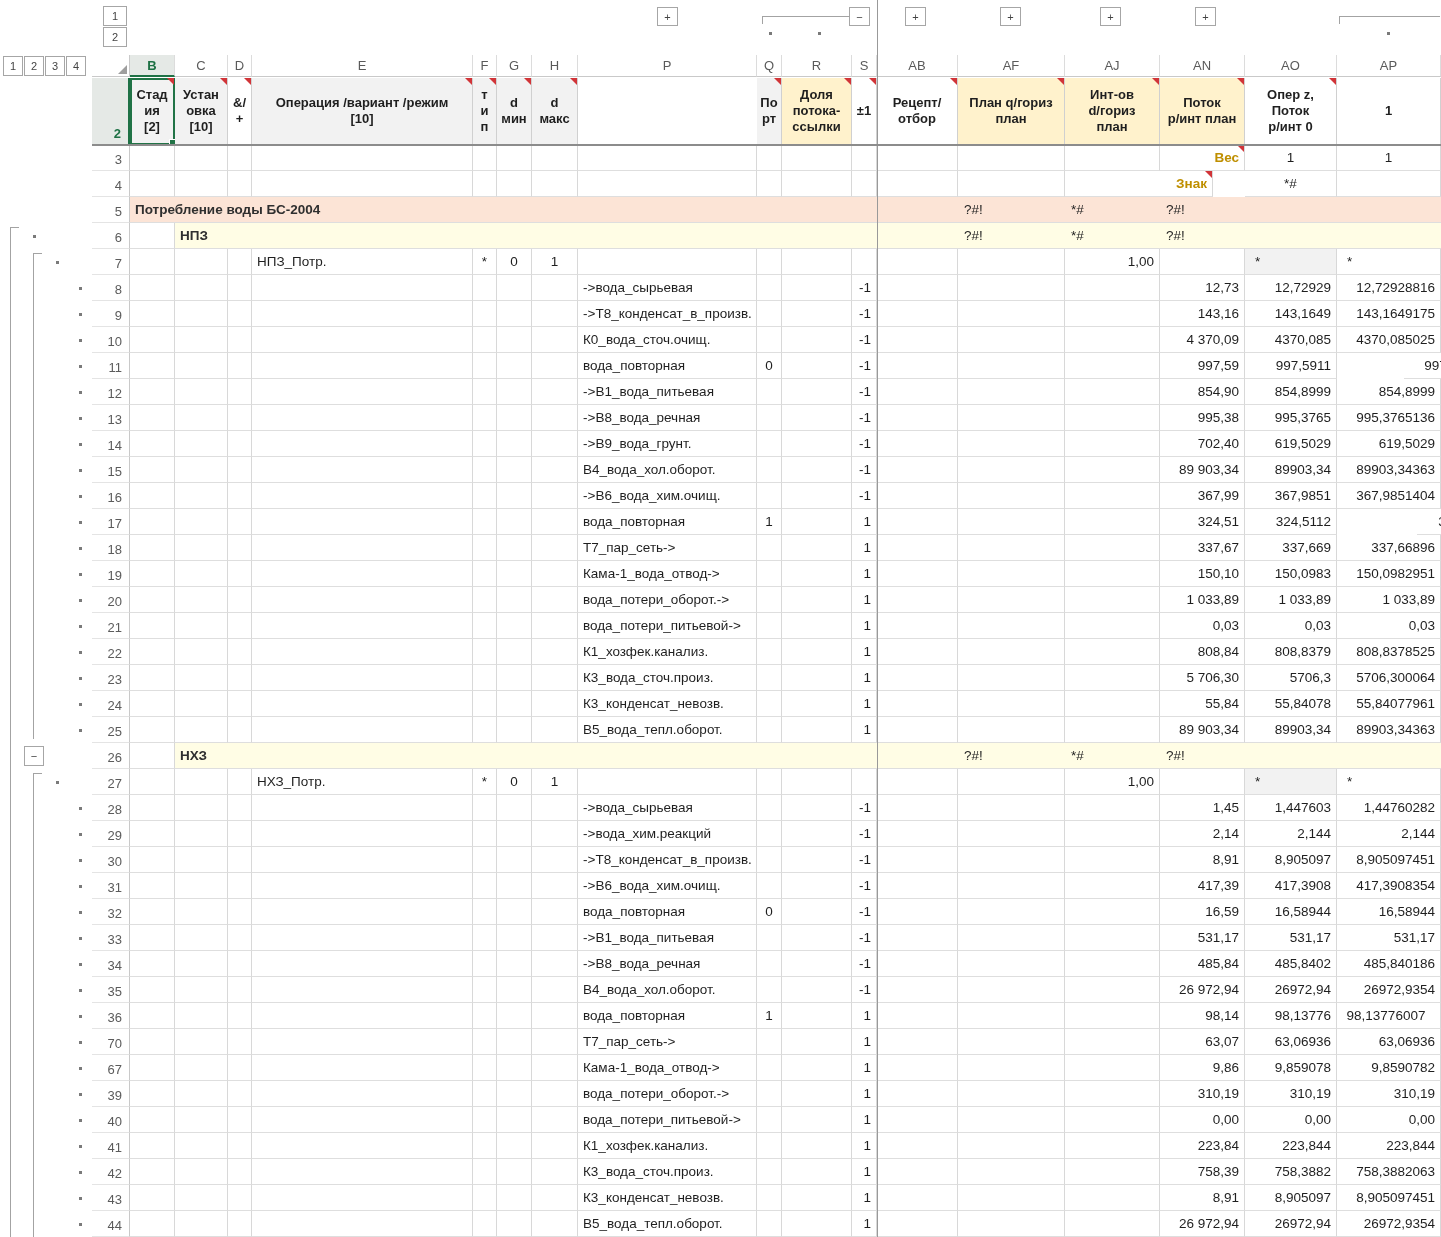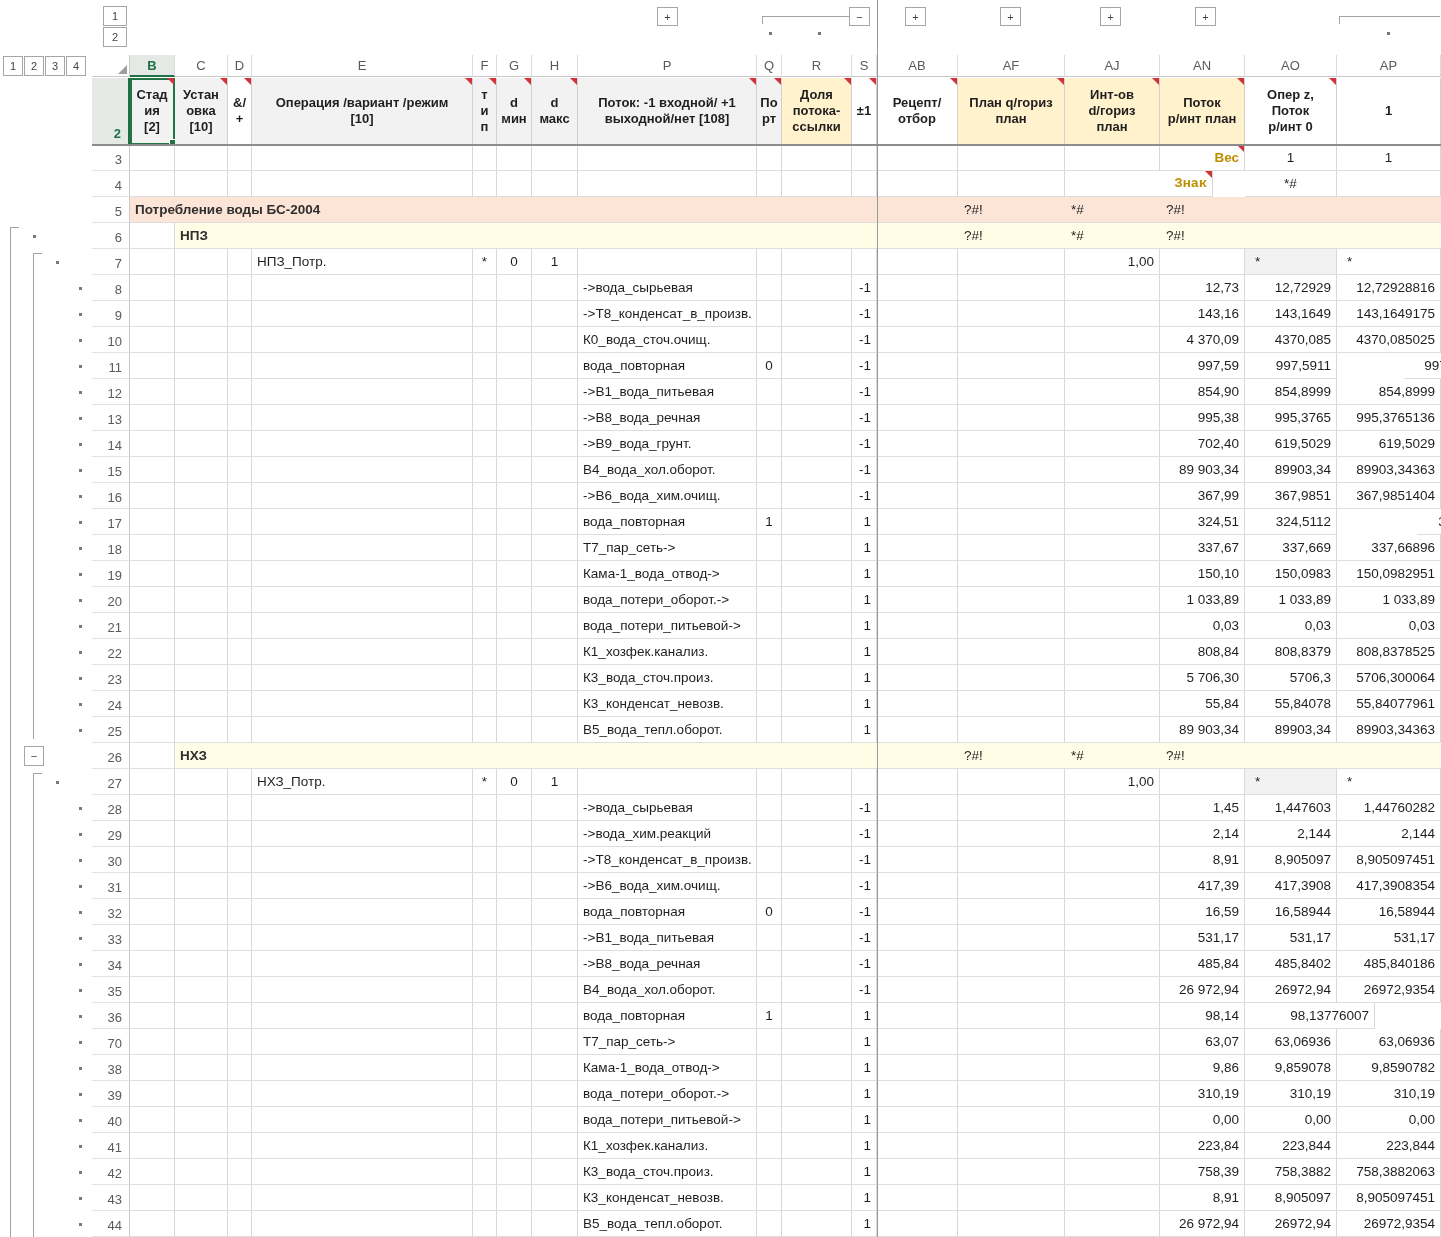--- a/index.html
+++ b/index.html
@@ -169,21 +169,21 @@
       <div class="abs rownum" style="left: 92px; top: 795px; width: 38px; height: 26px;">28</div>
       <div class="abs rownum" style="left: 92px; top: 821px; width: 38px; height: 26px;">29</div>
       <div class="abs rownum" style="left: 92px; top: 847px; width: 38px; height: 26px;">30</div>
       <div class="abs rownum" style="left: 92px; top: 873px; width: 38px; height: 26px;">31</div>
       <div class="abs rownum" style="left: 92px; top: 899px; width: 38px; height: 26px;">32</div>
       <div class="abs rownum" style="left: 92px; top: 925px; width: 38px; height: 26px;">33</div>
       <div class="abs rownum" style="left: 92px; top: 951px; width: 38px; height: 26px;">34</div>
       <div class="abs rownum" style="left: 92px; top: 977px; width: 38px; height: 26px;">35</div>
       <div class="abs rownum" style="left: 92px; top: 1003px; width: 38px; height: 26px;">36</div>
       <div class="abs rownum" style="left: 92px; top: 1029px; width: 38px; height: 26px;">70</div>
-      <div class="abs rownum" style="left: 92px; top: 1055px; width: 38px; height: 26px;">38</div>
+      <div class="abs rownum" style="left: 92px; top: 1055px; width: 38px; height: 26px;">67</div>
       <div class="abs rownum" style="left: 92px; top: 1081px; width: 38px; height: 26px;">39</div>
       <div class="abs rownum" style="left: 92px; top: 1107px; width: 38px; height: 26px;">40</div>
       <div class="abs rownum" style="left: 92px; top: 1133px; width: 38px; height: 26px;">41</div>
       <div class="abs rownum" style="left: 92px; top: 1159px; width: 38px; height: 26px;">42</div>
       <div class="abs rownum" style="left: 92px; top: 1185px; width: 38px; height: 26px;">43</div>
       <div class="abs rownum" style="left: 92px; top: 1211px; width: 38px; height: 26px;">44</div>
     </div>
   <div id="grid" class="abs" style="left:0;top:0;width:1441px;height:1237px;">
       <div class="abs hcell fill-gray cm selbox" style="left: 130px; top: 78px; width: 45px; height: 67px;">Стад
 ия
@@ -195,22 +195,20 @@
 +</div>
       <div class="abs hcell fill-gray cm" style="left: 252px; top: 78px; width: 221px; height: 67px;">Операция /вариант /режим
 [10]</div>
       <div class="abs hcell fill-gray cm" style="left: 473px; top: 78px; width: 24px; height: 67px;">т
 и
 п</div>
       <div class="abs hcell fill-gray cm" style="left: 497px; top: 78px; width: 35px; height: 67px;">d
 мин</div>
       <div class="abs hcell fill-gray cm" style="left: 532px; top: 78px; width: 46px; height: 67px;">d
 макс</div>
-      <div class="abs hcell fill-gray cm" style="left: 578px; top: 78px; width: 179px; height: 67px;">Поток: -1 входной/ +1
-выходной/нет [108]</div>
       <div class="abs hcell fill-gray cm" style="left: 757px; top: 78px; width: 25px; height: 67px;">По
 рт</div>
       <div class="abs hcell fill-yellow cm" style="left: 782px; top: 78px; width: 70px; height: 67px;">Доля
 потока-
 ссылки</div>
       <div class="abs hcell cm" style="left: 852px; top: 78px; width: 25px; height: 67px;">±1</div>
       <div class="abs hcell cm" style="left: 877px; top: 78px; width: 81px; height: 67px;">Рецепт/
 отбор</div>
       <div class="abs hcell fill-yellow cm" style="left: 958px; top: 78px; width: 107px; height: 67px;">План q/гориз
 план</div>
@@ -247,21 +245,21 @@
       <div class="abs cell al-c" style="left: 473px; top: 171px; width: 24px; height: 26px;"></div>
       <div class="abs cell al-c" style="left: 497px; top: 171px; width: 35px; height: 26px;"></div>
       <div class="abs cell al-c" style="left: 532px; top: 171px; width: 46px; height: 26px;"></div>
       <div class="abs cell al-l" style="left: 578px; top: 171px; width: 179px; height: 26px;"></div>
       <div class="abs cell al-c" style="left: 757px; top: 171px; width: 25px; height: 26px;"></div>
       <div class="abs cell al-l" style="left: 782px; top: 171px; width: 70px; height: 26px;"></div>
       <div class="abs cell al-r" style="left: 852px; top: 171px; width: 25px; height: 26px;"></div>
       <div class="abs cell al-l" style="left: 877px; top: 171px; width: 81px; height: 26px;"></div>
       <div class="abs cell al-l" style="left: 958px; top: 171px; width: 107px; height: 26px;"></div>
       <div class="abs cell al-r" style="left: 1065px; top: 171px; width: 95px; height: 26px;"></div>
-      <div class="abs cell al-r olive cm" style="left: 1128px; top: 171px; width: 85px; height: 26px; font-family: Liberation Mono, monospace;">Знак</div>
+      <div class="abs cell al-r olive cm" style="left: 1128px; top: 171px; width: 85px; height: 26px;">Знак</div>
       <div class="abs cell al-r ctr" style="left: 1245px; top: 171px; width: 92px; height: 26px;">*#</div>
       <div class="abs cell al-r" style="left: 1337px; top: 171px; width: 104px; height: 26px;"></div>
       <div class="abs band" style="left: 130px; top: 197px; width: 1311px; height: 26px; background: rgb(252, 228, 214);"></div>
       <div class="abs bandtitle" style="left: 135px; top: 197px; height: 26px;">Потребление воды БС-2004</div>
       <div class="abs bandcell" style="left: 958px; top: 197px; width: 107px; height: 26px;">?#!</div>
       <div class="abs bandcell" style="left: 1065px; top: 197px; width: 95px; height: 26px;">*#</div>
       <div class="abs bandcell" style="left: 1160px; top: 197px; width: 85px; height: 26px;">?#!</div>
       <div class="abs cell" style="left: 130px; top: 223px; width: 45px; height: 26px;"></div>
       <div class="abs band" style="left: 175px; top: 223px; width: 1266px; height: 26px; background: rgb(255, 253, 229);"></div>
       <div class="abs bandtitle" style="left: 180px; top: 223px; height: 26px;">НПЗ</div>
@@ -759,21 +757,21 @@
       <div class="abs cell al-c" style="left: 532px; top: 1003px; width: 46px; height: 26px;"></div>
       <div class="abs cell al-l" style="left: 578px; top: 1003px; width: 179px; height: 26px;">вода_повторная</div>
       <div class="abs cell al-c" style="left: 757px; top: 1003px; width: 25px; height: 26px;">1</div>
       <div class="abs cell al-l" style="left: 782px; top: 1003px; width: 70px; height: 26px;"></div>
       <div class="abs cell al-r" style="left: 852px; top: 1003px; width: 25px; height: 26px;">1</div>
       <div class="abs cell al-l" style="left: 877px; top: 1003px; width: 81px; height: 26px;"></div>
       <div class="abs cell al-l" style="left: 958px; top: 1003px; width: 107px; height: 26px;"></div>
       <div class="abs cell al-r" style="left: 1065px; top: 1003px; width: 95px; height: 26px;"></div>
       <div class="abs cell al-r" style="left: 1160px; top: 1003px; width: 85px; height: 26px;">98,14</div>
       <div class="abs cell al-r" style="left: 1245px; top: 1003px; width: 92px; height: 26px;">98,13776</div>
-      <div class="abs cell al-r" style="left: 1271px; top: 1003px; width: 104px; height: 26px;">98,13776007</div>
+      <div class="abs cell al-r" style="left: 1337px; top: 1003px; width: 104px; height: 26px; text-align: center;">98,13776007</div>
       <div class="abs cell al-l" style="left: 130px; top: 1029px; width: 45px; height: 26px;"></div>
       <div class="abs cell al-l" style="left: 175px; top: 1029px; width: 53px; height: 26px;"></div>
       <div class="abs cell al-l" style="left: 228px; top: 1029px; width: 24px; height: 26px;"></div>
       <div class="abs cell al-l" style="left: 252px; top: 1029px; width: 221px; height: 26px;"></div>
       <div class="abs cell al-c" style="left: 473px; top: 1029px; width: 24px; height: 26px;"></div>
       <div class="abs cell al-c" style="left: 497px; top: 1029px; width: 35px; height: 26px;"></div>
       <div class="abs cell al-c" style="left: 532px; top: 1029px; width: 46px; height: 26px;"></div>
       <div class="abs cell al-l" style="left: 578px; top: 1029px; width: 179px; height: 26px;">Т7_пар_сеть-&gt;</div>
       <div class="abs cell al-c" style="left: 757px; top: 1029px; width: 25px; height: 26px;"></div>
       <div class="abs cell al-l" style="left: 782px; top: 1029px; width: 70px; height: 26px;"></div>

